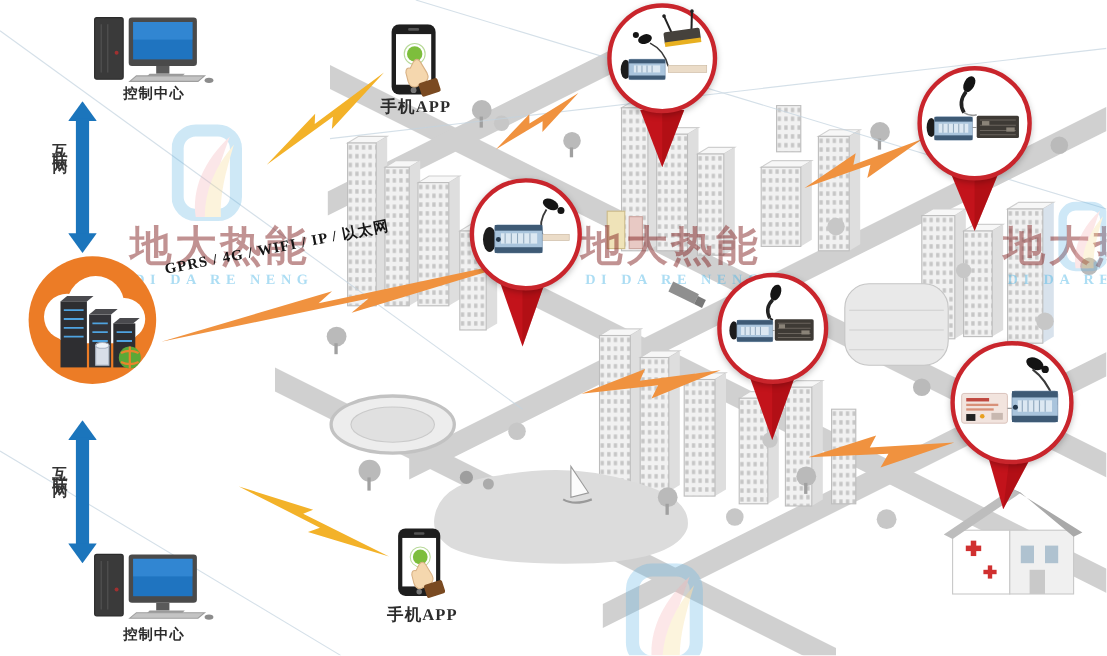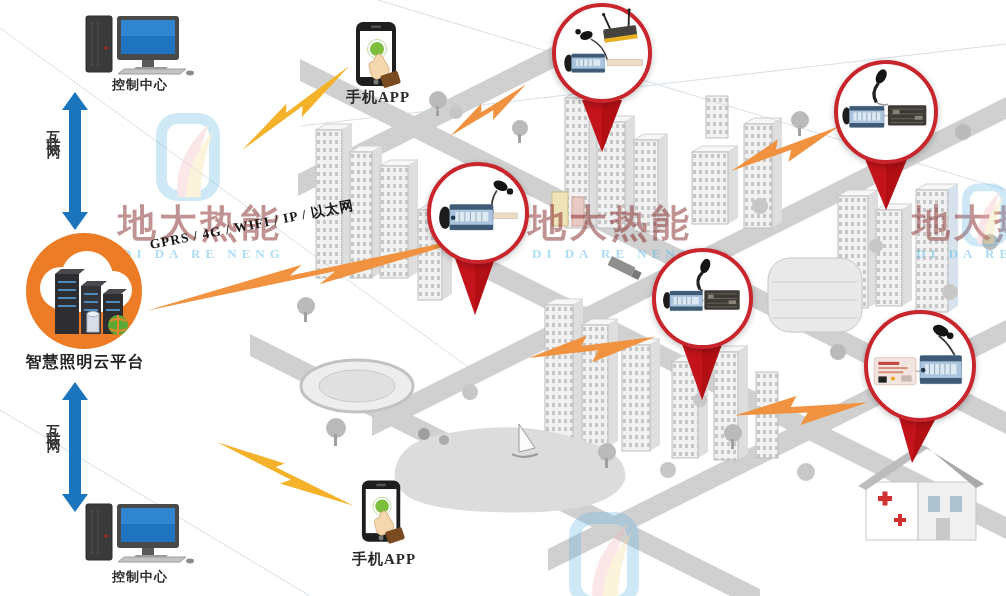--- a/index.html
+++ b/index.html
@@ -315,21 +315,20 @@
         <line x1="59" y1="78" x2="73" y2="78"></line>
         <line x1="81" y1="70" x2="95" y2="70"></line>
           <line x1="81" y1="78" x2="95" y2="78"></line>
       </g>
       <rect x="62" y="82" width="12" height="18" fill="#D8DEE8" stroke="#AAB4C2"></rect>
       <ellipse cx="68" cy="82" rx="6" ry="2.6" fill="#EFF3F8" stroke="#AAB4C2"></ellipse>
       <circle cx="93" cy="93" r="10" fill="#5BA837"></circle>
       <path d="M85,89 Q93,85 101,89 M85,97 Q93,101 101,97 M93,83 v20" stroke="#E8842C" fill="none" stroke-width="2"></path>
     </g>
   </svg>
-  <div class="abs cloud-label" style="left:0px;top:352px;width:170px;">智慧照明云平台</div>
 
   <svg class="abs" style="left:62px;top:382px;" width="26" height="130" viewBox="0 0 26 130">
     <polygon points="13,0 26,18 0,18" fill="#1B75BC"></polygon>
     <rect x="7" y="16" width="12" height="98" fill="#1B75BC"></rect>
     <polygon points="13,130 0,112 26,112" fill="#1B75BC"></polygon>
   </svg>
   <div class="abs vtext" style="left:44px;top:414px;">互联网</div>
 
   <svg class="abs" style="left:84px;top:502px;" width="112" height="64" viewBox="0 0 112 64">
     <rect x="2" y="2" width="26" height="56" rx="2" fill="#3A3A3A" stroke="#2A2A2A"></rect>

